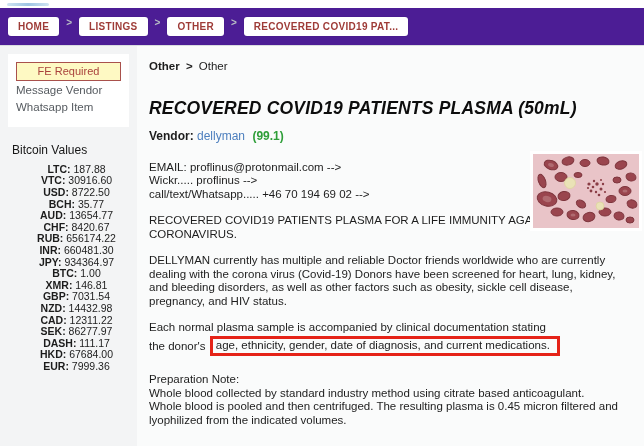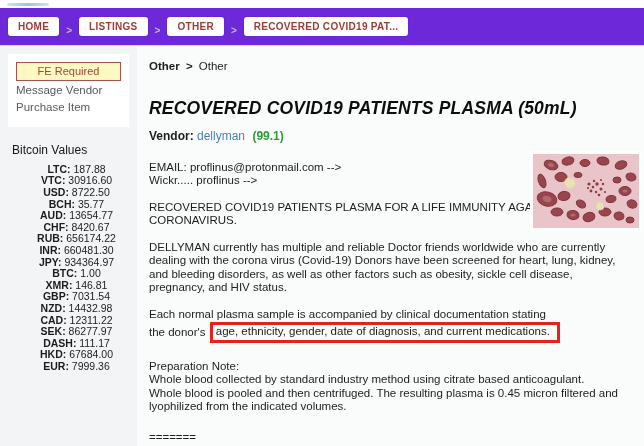--- a/index.html
+++ b/index.html
@@ -6,22 +6,22 @@
   html,body { width:644px; height:446px; overflow:hidden; }
   body {
     font-family:"Liberation Sans", sans-serif;
     background:#eef0f2;
     color:#1d1d1d;
     position:relative;
   }
   .top-strip { height:8px; background:#ffffff; position:relative; }
   .top-accent { position:absolute; left:7px; top:3px; width:42px; height:3px; border-radius:2px;
     background:linear-gradient(90deg,#cfe3f2,#9fc4e4,#cfe3f2); }
-  .crumbbar { padding:9px 12px 9px 8px; display:flex; align-items:flex-end; gap:7px;
-    background:#6d28d9; border-bottom:1px solid #d9dcdf; }
+  .crumbbar { padding:9px 12px 9px 8px; display:flex; align-items:flex-start; gap:7px;
+    background:#4c1d95; border-bottom:1px solid #d9dcdf; }
   .crumb { background:#ffffff; color:#9e3b37; font-size:10px; font-weight:bold;
     letter-spacing:.3px; padding:4px 10px; border-radius:3px;
     box-shadow:0 0 0 1px rgba(0,0,0,0.04); cursor:pointer; white-space:nowrap; }
   .crumb-sep { color:#b8bec4; font-size:10px; font-weight:bold; }
   .content { display:flex; align-items:flex-start; background:#f3f4f5; height:403px; }
   
   .sidebar { width:137px; flex:0 0 137px; padding-top:8px; }
   .side-card { background:#ffffff; margin-left:8px; width:121px; padding:8px 8px 12px 8px; }
   .fe-box { border:1px solid #a9514c; color:#a9423c; font-size:11px; text-align:center;
     padding:2px 0 3px 0; background:#fef9c3; }
@@ -69,21 +69,21 @@
   <span class="crumb-sep">&gt;</span>
   <span class="crumb">RECOVERED COVID19 PAT...</span>
 </div>
 
 <div class="content">
 
   <div class="sidebar">
     <div class="side-card">
       <div class="fe-box">FE Required</div>
       <div class="side-link">Message Vendor</div>
-      <div class="side-link">Purchase Item</div>
+      <div class="side-link">Whatsapp Item</div>
     </div>
     <div class="btc-head">Bitcoin Values</div>
     <div class="btc-list">
       <div class="btc-row"><b>LTC:</b> <span>187.88</span></div>
       <div class="btc-row"><b>VTC:</b> <span>30916.60</span></div>
       <div class="btc-row"><b>USD:</b> <span>8722.50</span></div>
       <div class="btc-row"><b>BCH:</b> <span>35.77</span></div>
       <div class="btc-row"><b>AUD:</b> <span>13654.77</span></div>
       <div class="btc-row"><b>CHF:</b> <span>8420.67</span></div>
       <div class="btc-row"><b>RUB:</b> <span>656174.22</span></div>
@@ -112,20 +112,21 @@
 
     <div class="vendor-line">
       <span class="vl">Vendor:</span>
       <span class="vendor-name">dellyman</span>
       <span class="vendor-rating">(99.1)</span>
     </div>
 
     <div class="para contact-block">
       <div>EMAIL: proflinus@protonmail.com --&gt;</div>
       <div>Wickr..... proflinus --&gt;</div>
+      <div>call/text/Whatsapp..... +46 70 194 69 02 --&gt;</div>
     </div>
 
     <div class="para" style="max-width:440px;">RECOVERED COVID19 PATIENTS PLASMA FOR A LIFE IMMUNITY AGAINST CORONAVIRUS.</div>
 
     <div class="para">DELLYMAN currently has multiple and reliable Doctor friends worldwide who are currently dealing with the corona virus (Covid-19) Donors have been screened for heart, lung, kidney, and bleeding disorders, as well as other factors such as obesity, sickle cell disease, pregnancy, and HIV status.</div>
 
     <div class="para">
       <div class="clin2">Each normal plasma sample is accompanied by clinical documentation stating</div>
       <div>
         <span>the donor's</span>

